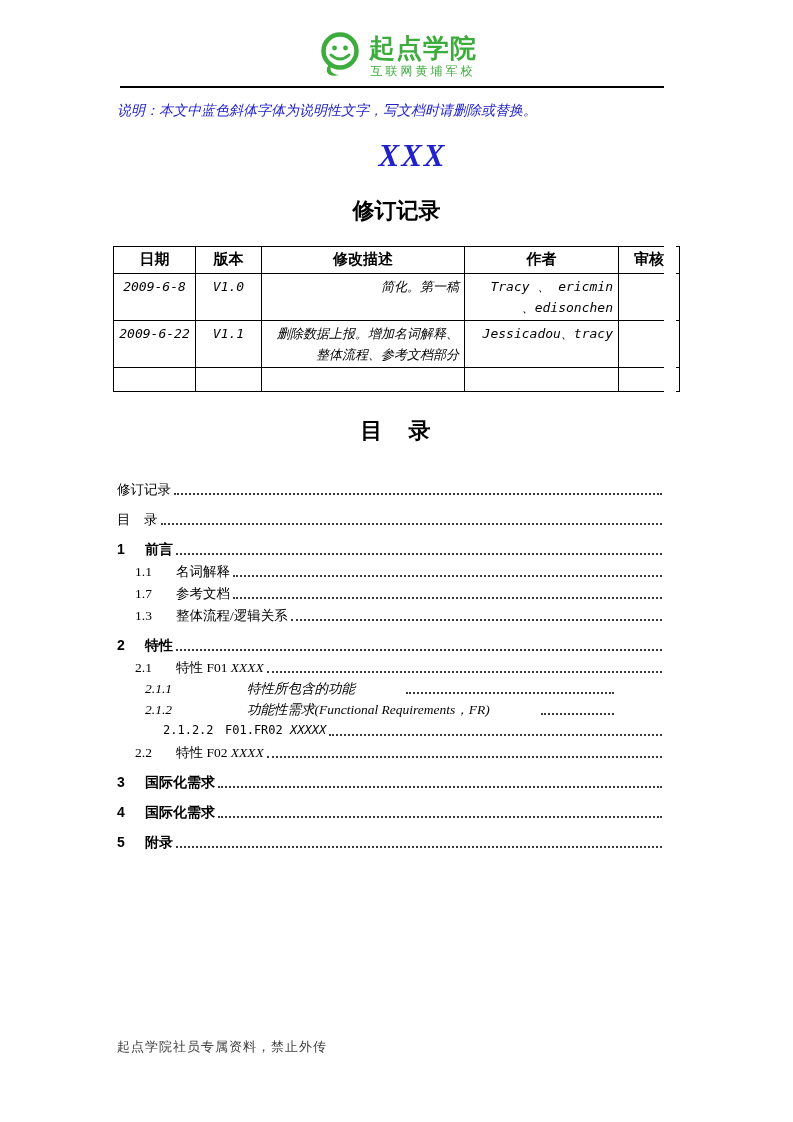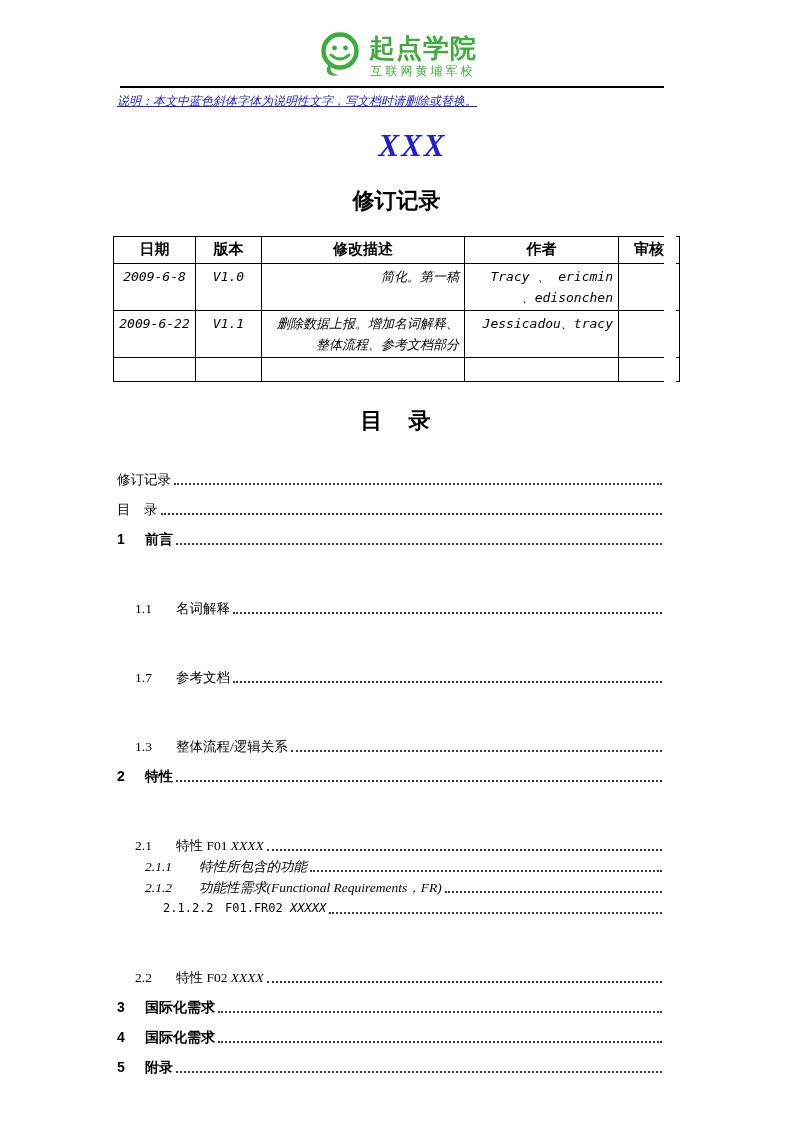--- a/index.html
+++ b/index.html
@@ -8,21 +8,21 @@
   .page { position:relative; width:793px; height:1122px; background:#fff; overflow:hidden; }
 
   
   .doc-header { padding-top:30px; border-bottom:2px solid #000; width:553px; margin:0 auto; padding-bottom:2px; }
   .logo { display:flex; justify-content:center; align-items:center; gap:5px; }
   .logo-text { display:flex; flex-direction:column; align-items:center; }
   .logo-name { font-family:"Liberation Sans","DejaVu Sans",sans-serif; font-weight:bold; font-size:26px; line-height:28px; letter-spacing:1px; }
   .logo-tagline { font-family:"Liberation Sans","DejaVu Sans",sans-serif; font-size:12px; letter-spacing:3px; margin-top:1px; }
 
   
-  .note { margin:4px auto 0 auto; width:559px; font-style:italic; font-size:12px; line-height:18px;text-decoration:underline; }
+  .note { margin:14px auto 0 auto; width:559px; font-style:italic; font-size:14px; line-height:18px; }
 
   
   .doc-title { text-align:center; margin-top:18px; font-size:31px; font-weight:bold; font-style:italic; font-family:"Liberation Serif","DejaVu Serif",serif; letter-spacing:2px;margin-left:32px; }
   .section-heading { text-align:center; font-family:"Liberation Sans","DejaVu Sans",sans-serif; font-weight:bold; font-size:22px; }
   .rev-heading { margin-top:22px; }
   .toc-heading { margin-top:24px; letter-spacing:2px; }
 
   
   table.rev { border-collapse:collapse; table-layout:fixed; width:566px; margin:20px auto 0 auto; }
   table.rev th, table.rev td { border:1.5px solid #000; vertical-align:top; }
@@ -37,24 +37,24 @@
   .toc { width:559px; margin:22px auto 0 auto; display:flex; flex-direction:column; }
   .toc-item { display:flex; align-items:flex-end; font-size:13.5px; line-height:17px; }
   .toc-item .num { flex:none; }
   .toc-item .label { flex:none; white-space:nowrap; }
   .toc-item .leader { flex:1 1 auto; border-bottom:2px dotted #3a3a3a; margin:0 2px 3px 3px; min-width:12px; }
   .toc-item .page { flex:none; width:12px; text-align:right; font-size:13px; font-family:"Liberation Serif","DejaVu Serif",serif; font-style:normal; font-weight:normal; }
   .toc-item.lvl0 { height:30px; }
   .toc-item.lvl0 .num { width:0; }
   .toc-item.lvl1 { height:30px; font-family:"Liberation Sans","DejaVu Sans",sans-serif; font-weight:bold; font-size:14px; }
   .toc-item.lvl1 .num { width:28px; }
-  .toc-item.lvl2 { height:22px;margin-top:47px; }
+  .toc-item.lvl2 { height:22px; }
   .toc-item.lvl2 { padding-left:18px; }
   .toc-item.lvl2 .num { width:41px; }
-  .toc-item.lvl3 { height:21px; padding-left:28px; font-style:italic; }
+  .toc-item.lvl3 { height:21px; padding-left:28px; font-style:italic;gap:48px; }
   .toc-item.lvl3 .num { width:54px; }
   .toc-item.lvl4 { height:21px; padding-left:46px; font-family:"DejaVu Sans Mono","Liberation Mono",monospace; font-size:12px; }
   .toc-item.lvl4 .num { width:62px; }
   .toc-item .em { font-style:italic; }
 
   
   .doc-footer { position:absolute; left:117px; top:1038px; font-size:13px; color:#3d3d3d; letter-spacing:1px; }
 </style>
 </head>
 <body>
@@ -215,14 +215,15 @@
         <span class="page">4</span>
       </div>
       <div class="toc-item lvl1">
         <span class="num">5</span>
         <span class="label">附录</span>
         <span class="leader"></span>
         <span class="page">4</span>
       </div>
     </nav>
 
+  <div class="doc-footer">起点学院社员专属资料，禁止外传</div>
 
 </div>
 
 </body></html>

